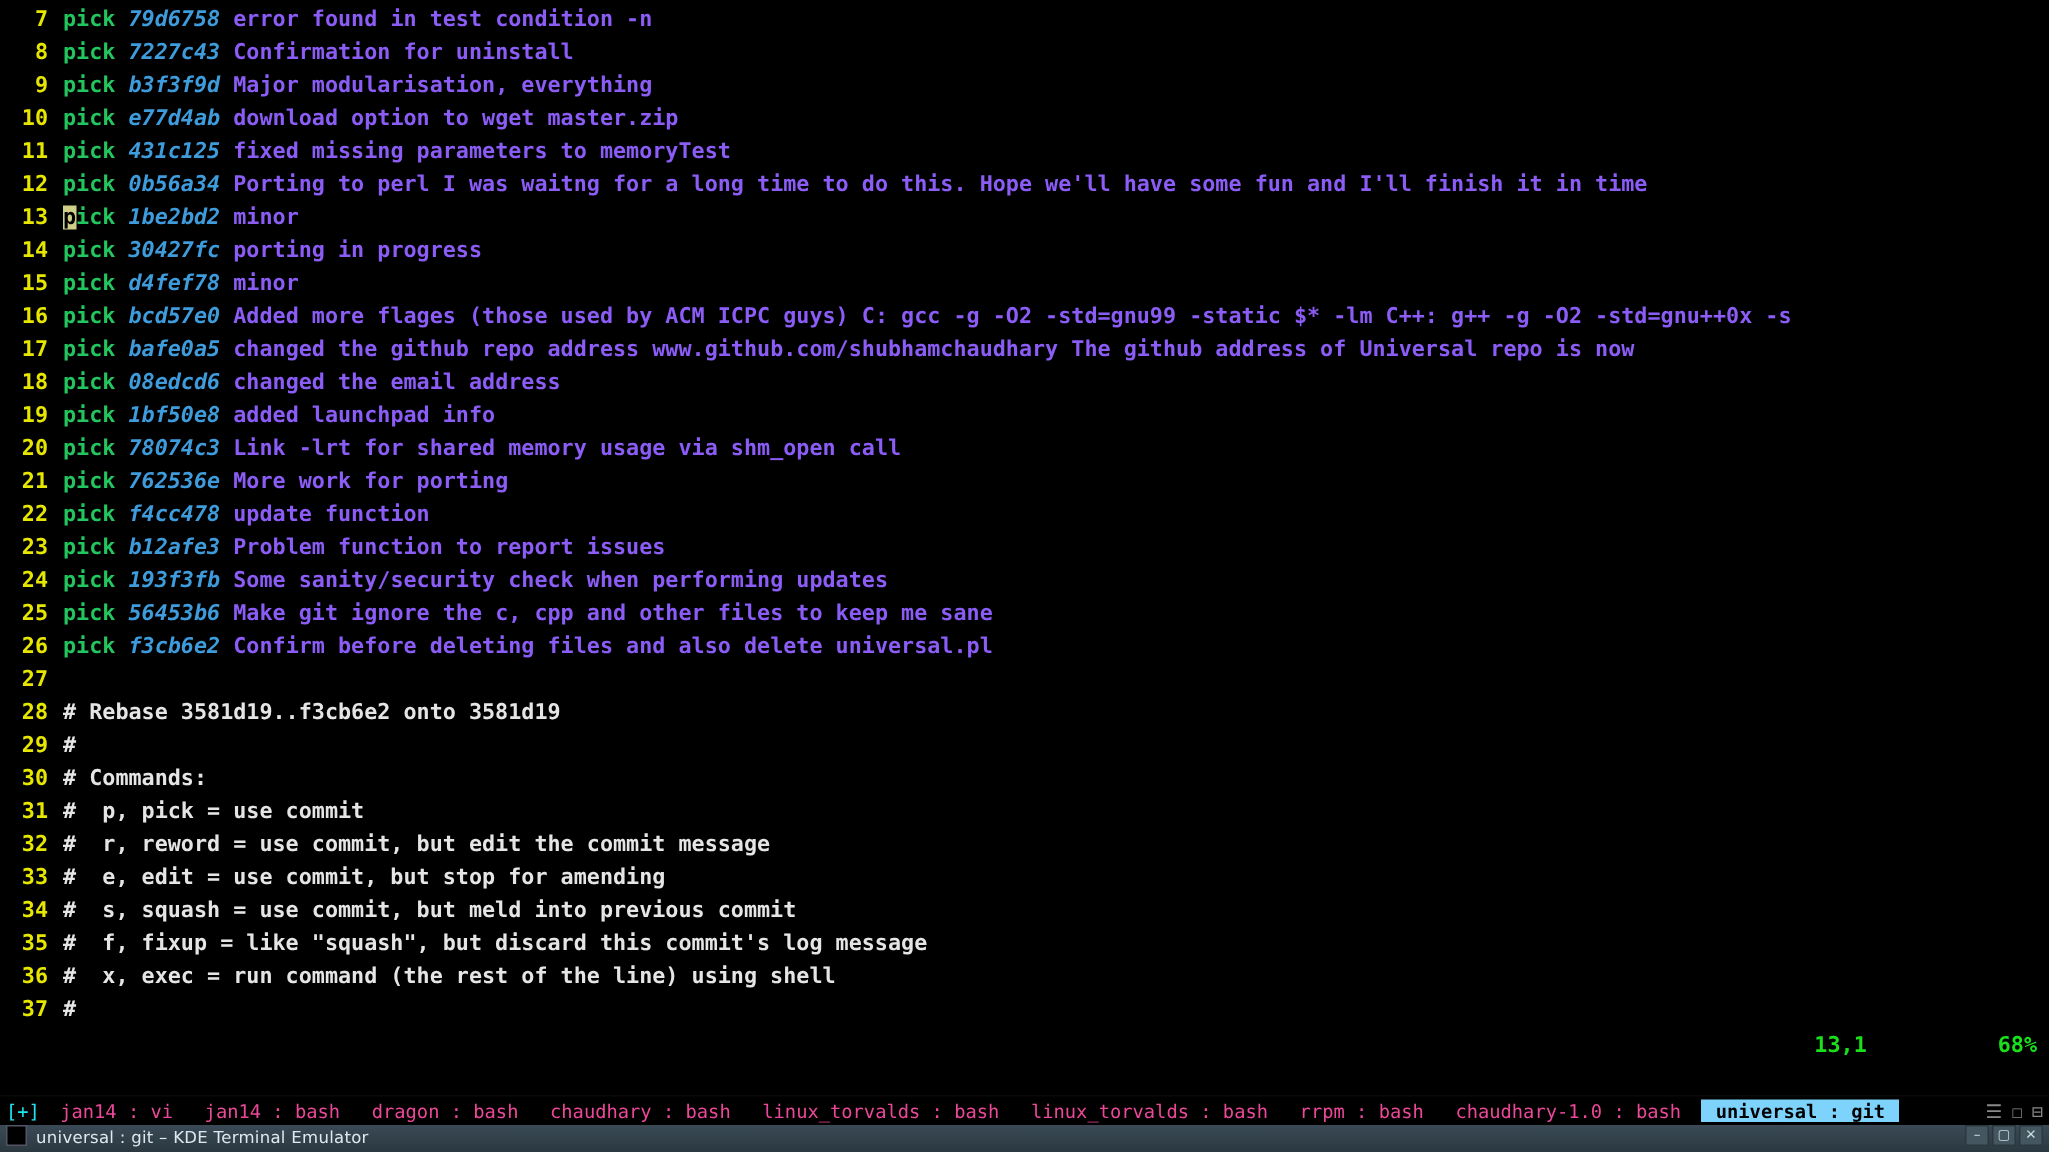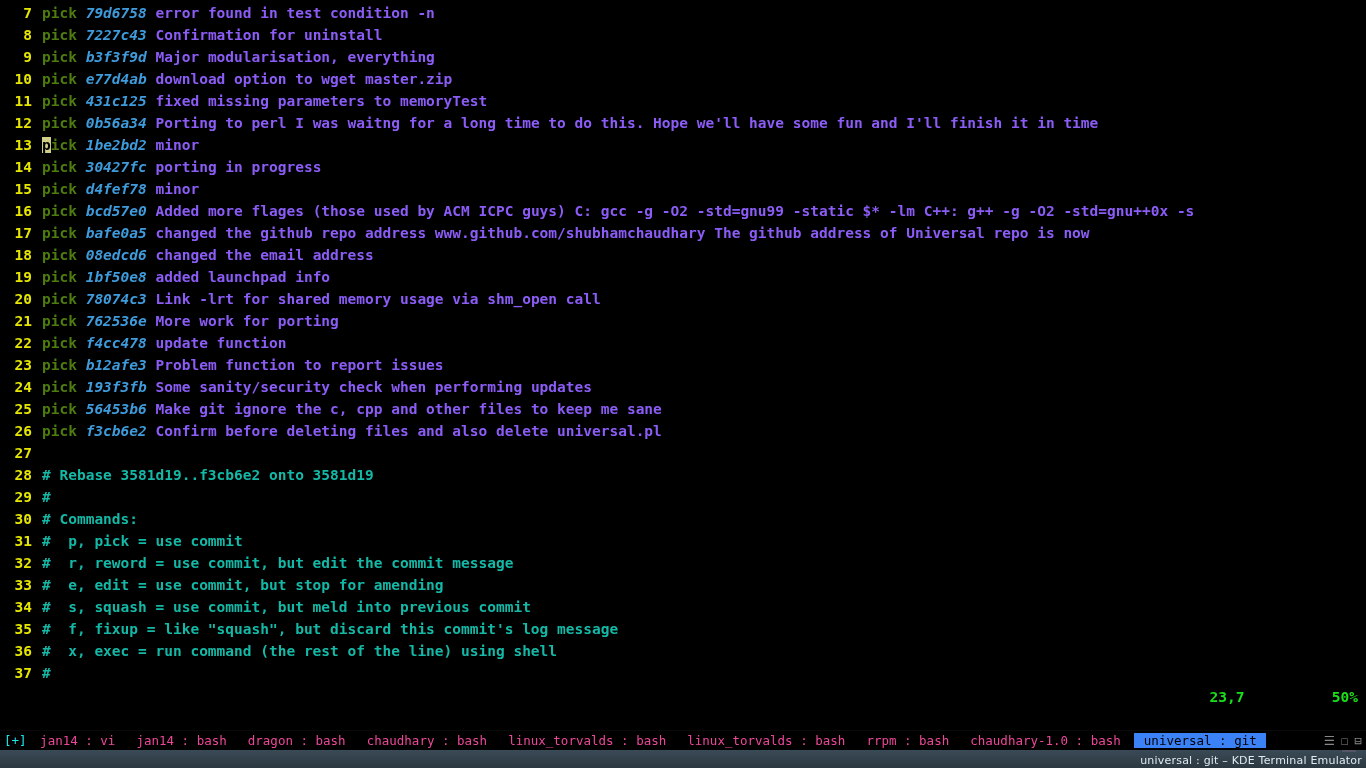--- a/index.html
+++ b/index.html
@@ -16,24 +16,24 @@
     position: relative;
     color: #888;
   }
   .editor {
     position: absolute;
     top: 0; left: 0; right: 0; bottom: 42px;
     padding: 2px 4px;
   }
   .row { display: flex; height: 22px; }
   .ln { color: #e6e600; width: 28px; text-align: right; margin-right: 10px; flex: 0 0 28px; }
-  .cmd { color: #4d7c0f; }
+  .cmd { color: #22c55e; }
   .hash { color: #3f9cdc; font-style: italic; }
   .msg { color: #8b5cf6; }
-  .comment { color: #14b8a6; text-align: center; }
+  .comment { color: #e5e5e5; text-align: center; }
   .cursor { background: #cfcf88; color: #000; }
   .status {
     position: absolute;
     right: 8px;
     bottom: 60px;
     color: #1ae01a;
     font-weight: bold;
   }
   .tmuxbar {
     position: absolute;
@@ -44,54 +44,53 @@
     font-size: 12.5px;
     font-weight: normal;
     line-height: 20px;
     display: flex;
     align-items: center;
     padding: 0 4px;
     border-top: 1px solid #0a0a0a;
   }
   .tmux-corner { color: #1ae7f0; margin-right: 6px; }
   .tmux-tab { color: #ec4899; margin-right: 6px; font-family: inherit; }
-  .tmux-tab.active { background: #3b82f6; color: #000; padding: 0 2px; }
+  .tmux-tab.active { background: #7dd3fc; color: #000; padding: 0 2px; font-weight: bold; }
   .tmux-name { }
   .tmux-proc { }
   .tmux-right { margin-left: auto; display: flex; gap: 6px; align-items: center; color: #888; }
   .tmux-sym { font-family: monospace; }
   .titlebar {
     position: absolute;
     left: 0; right: 0; bottom: 0;
     height: 18px;
     background: linear-gradient(#3a4a56, #2b3840);
     color: #dfe8ee;
     font-size: 11px;
     font-weight: normal;
     line-height: 18px;
     display: flex;
-    align-items: flex-end;
+    align-items: flex-start;
     padding: 0 4px;
     font-family: "DejaVu Sans", sans-serif;
-    flex-direction: column;
   }
   .titlebar .icon { width: 14px; height: 14px; background: #000; margin-right: 6px; display:inline-block; border: 1px solid #556; }
   .titlebar .title { letter-spacing: .2px; }
   .titlebar .wbtns { margin-left: auto; display: flex; gap: 2px; }
   .wbtn { width: 16px; height: 14px; background: #445761; border: 1px solid #2b3840; color: #cdd; font-size: 9px; display:flex; align-items:center; justify-content:center; cursor:pointer; }
 </style>
 </head>
 <body>
 
 
 
 <div class="editor" id="editor"><div class="row"><span class="ln">7</span><span><span class="cmd">pick</span> <span class="hash">79d6758</span> <span class="msg">error found in test condition -n</span></span></div><div class="row"><span class="ln">8</span><span><span class="cmd">pick</span> <span class="hash">7227c43</span> <span class="msg">Confirmation for uninstall</span></span></div><div class="row"><span class="ln">9</span><span><span class="cmd">pick</span> <span class="hash">b3f3f9d</span> <span class="msg">Major modularisation, everything</span></span></div><div class="row"><span class="ln">10</span><span><span class="cmd">pick</span> <span class="hash">e77d4ab</span> <span class="msg">download option to wget master.zip</span></span></div><div class="row"><span class="ln">11</span><span><span class="cmd">pick</span> <span class="hash">431c125</span> <span class="msg">fixed missing parameters to memoryTest</span></span></div><div class="row"><span class="ln">12</span><span><span class="cmd">pick</span> <span class="hash">0b56a34</span> <span class="msg">Porting to perl I was waitng for a long time to do this. Hope we'll have some fun and I'll finish it in time</span></span></div><div class="row"><span class="ln">13</span><span><span class="cursor">p</span><span class="cmd">ick</span> <span class="hash">1be2bd2</span> <span class="msg">minor</span></span></div><div class="row"><span class="ln">14</span><span><span class="cmd">pick</span> <span class="hash">30427fc</span> <span class="msg">porting in progress</span></span></div><div class="row"><span class="ln">15</span><span><span class="cmd">pick</span> <span class="hash">d4fef78</span> <span class="msg">minor</span></span></div><div class="row"><span class="ln">16</span><span><span class="cmd">pick</span> <span class="hash">bcd57e0</span> <span class="msg">Added more flages (those used by ACM ICPC guys) C: gcc -g -O2 -std=gnu99 -static $* -lm C++: g++ -g -O2 -std=gnu++0x -s</span></span></div><div class="row"><span class="ln">17</span><span><span class="cmd">pick</span> <span class="hash">bafe0a5</span> <span class="msg">changed the github repo address www.github.com/shubhamchaudhary The github address of Universal repo is now</span></span></div><div class="row"><span class="ln">18</span><span><span class="cmd">pick</span> <span class="hash">08edcd6</span> <span class="msg">changed the email address</span></span></div><div class="row"><span class="ln">19</span><span><span class="cmd">pick</span> <span class="hash">1bf50e8</span> <span class="msg">added launchpad info</span></span></div><div class="row"><span class="ln">20</span><span><span class="cmd">pick</span> <span class="hash">78074c3</span> <span class="msg">Link -lrt for shared memory usage via shm_open call</span></span></div><div class="row"><span class="ln">21</span><span><span class="cmd">pick</span> <span class="hash">762536e</span> <span class="msg">More work for porting</span></span></div><div class="row"><span class="ln">22</span><span><span class="cmd">pick</span> <span class="hash">f4cc478</span> <span class="msg">update function</span></span></div><div class="row"><span class="ln">23</span><span><span class="cmd">pick</span> <span class="hash">b12afe3</span> <span class="msg">Problem function to report issues</span></span></div><div class="row"><span class="ln">24</span><span><span class="cmd">pick</span> <span class="hash">193f3fb</span> <span class="msg">Some sanity/security check when performing updates</span></span></div><div class="row"><span class="ln">25</span><span><span class="cmd">pick</span> <span class="hash">56453b6</span> <span class="msg">Make git ignore the c, cpp and other files to keep me sane</span></span></div><div class="row"><span class="ln">26</span><span><span class="cmd">pick</span> <span class="hash">f3cb6e2</span> <span class="msg">Confirm before deleting files and also delete universal.pl</span></span></div><div class="row"><span class="ln">27</span><span></span></div><div class="row"><span class="ln">28</span><span><span class="comment"># Rebase 3581d19..f3cb6e2 onto 3581d19</span></span></div><div class="row"><span class="ln">29</span><span><span class="comment">#</span></span></div><div class="row"><span class="ln">30</span><span><span class="comment"># Commands:</span></span></div><div class="row"><span class="ln">31</span><span><span class="comment">#  p, pick = use commit</span></span></div><div class="row"><span class="ln">32</span><span><span class="comment">#  r, reword = use commit, but edit the commit message</span></span></div><div class="row"><span class="ln">33</span><span><span class="comment">#  e, edit = use commit, but stop for amending</span></span></div><div class="row"><span class="ln">34</span><span><span class="comment">#  s, squash = use commit, but meld into previous commit</span></span></div><div class="row"><span class="ln">35</span><span><span class="comment">#  f, fixup = like "squash", but discard this commit's log message</span></span></div><div class="row"><span class="ln">36</span><span><span class="comment">#  x, exec = run command (the rest of the line) using shell</span></span></div><div class="row"><span class="ln">37</span><span><span class="comment">#</span></span></div></div>
 
 <div class="status">
-  <span>23,7</span><span>          </span><span>50%</span>
+  <span>13,1</span><span>          </span><span>68%</span>
 </div>
 
 <div class="tmuxbar">
   <span class="tmux-corner">[+]</span>
   <span id="tmux-tabs"><span class="tmux-tab"><span class="tmux-name"> jan14</span><span> : </span><span class="tmux-proc">vi </span></span><span class="tmux-tab"><span class="tmux-name"> jan14</span><span> : </span><span class="tmux-proc">bash </span></span><span class="tmux-tab"><span class="tmux-name"> dragon</span><span> : </span><span class="tmux-proc">bash </span></span><span class="tmux-tab"><span class="tmux-name"> chaudhary</span><span> : </span><span class="tmux-proc">bash </span></span><span class="tmux-tab"><span class="tmux-name"> linux_torvalds</span><span> : </span><span class="tmux-proc">bash </span></span><span class="tmux-tab"><span class="tmux-name"> linux_torvalds</span><span> : </span><span class="tmux-proc">bash </span></span><span class="tmux-tab"><span class="tmux-name"> rrpm</span><span> : </span><span class="tmux-proc">bash </span></span><span class="tmux-tab"><span class="tmux-name"> chaudhary-1.0</span><span> : </span><span class="tmux-proc">bash </span></span><span class="tmux-tab active"><span class="tmux-name"> universal</span><span> : </span><span class="tmux-proc">git </span></span></span>
   <span class="tmux-right">
     <span class="tmux-sym">☰</span>
     <span class="tmux-sym">☐</span>
     <span class="tmux-sym">⊟</span>
   </span>

